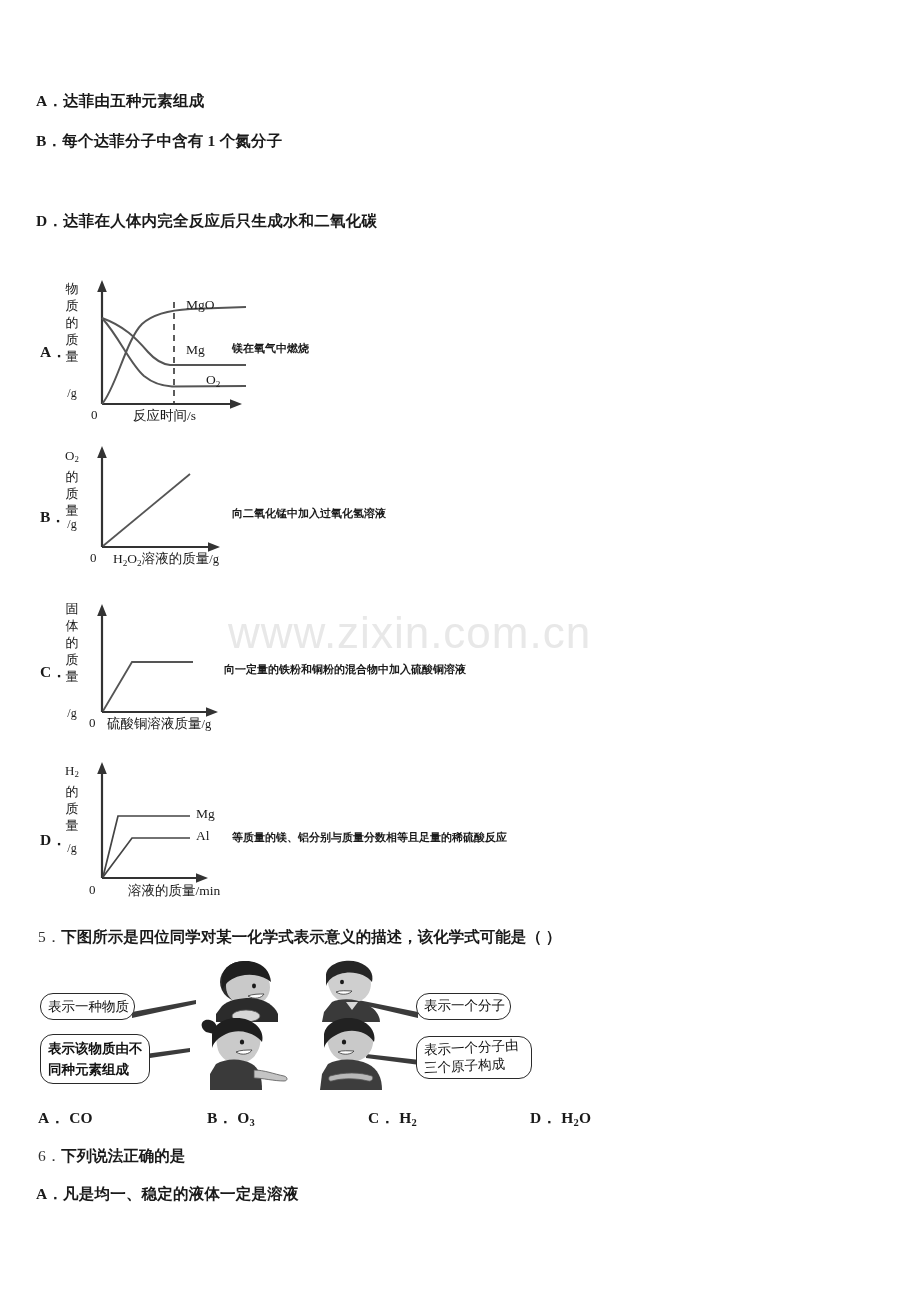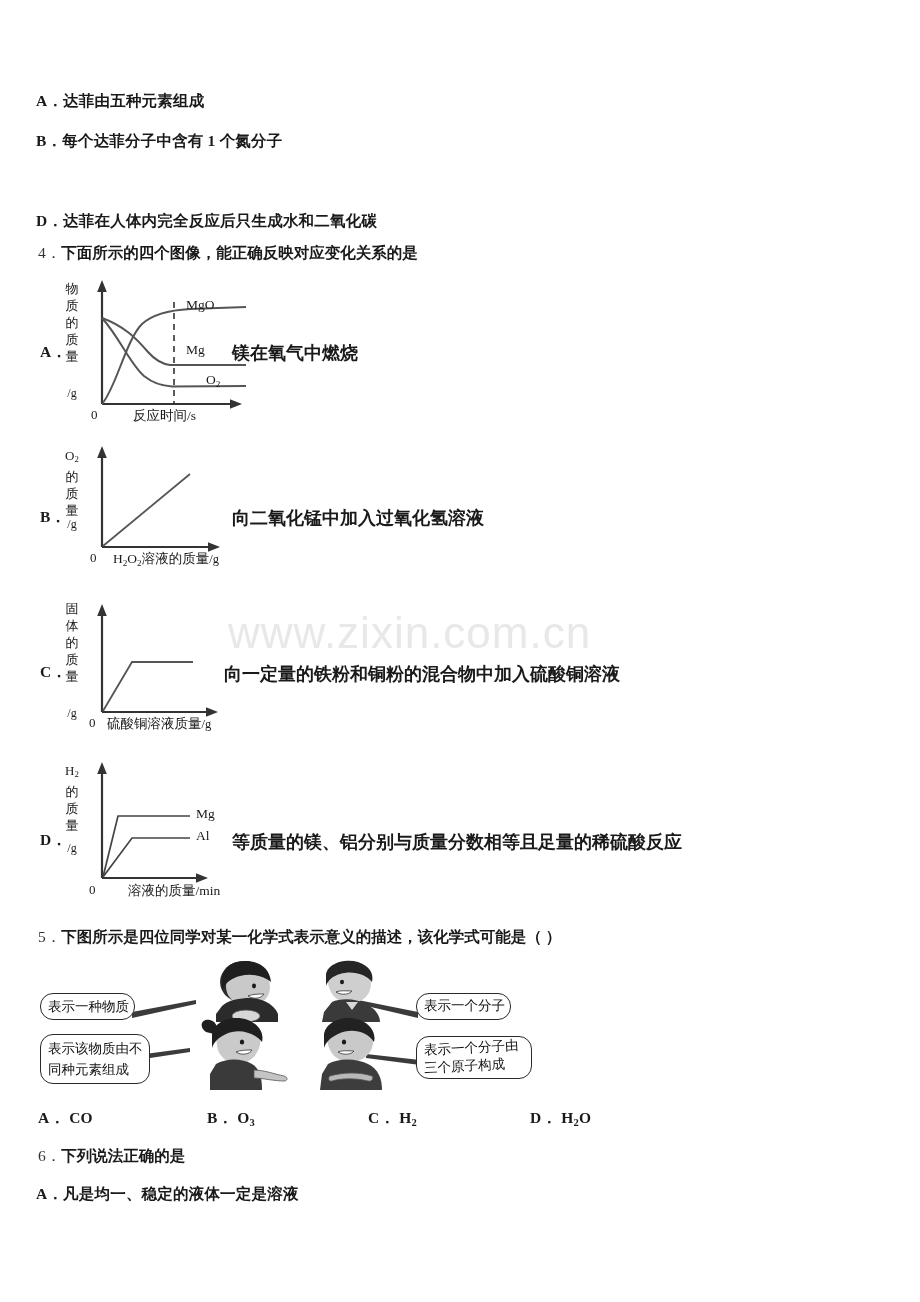--- a/index.html
+++ b/index.html
@@ -90,21 +90,21 @@
     font-family: "Liberation Serif", serif;
   }
   .curve-label {
     position: absolute;
     font-size: 13.5px;
     font-family: "Liberation Serif", serif;
     white-space: nowrap;
   }
   .desc {
     position: absolute;
-    font-size: 18px;
+    font-size: 11px;
     font-weight: bold;
     white-space: nowrap;
     font-family: "Liberation Serif", serif;
   }
   svg { display: block; overflow: visible; }
 
   
   .q5fig { position: absolute; z-index: 2; }
   .bubble {
     position: absolute;
@@ -133,23 +133,20 @@
   <div class="txt opt" style="left:36px; top:91px;">
     <span class="lbl">A．</span><span>达菲由五种元素组成</span>
   </div>
   <div class="txt opt" style="left:36px; top:131px;">
     <span class="lbl">B．</span><span>每个达菲分子中含有 1 个氮分子</span>
   </div>
   <div class="txt opt" style="left:36px; top:211px;">
     <span class="lbl">D．</span><span>达菲在人体内完全反应后只生成水和二氧化碳</span>
   </div>
 
-  <div class="txt qnum" style="left:38px; top:243px;">
-    <span class="num">4．</span><span>下面所示的四个图像，能正确反映对应变化关系的是</span>
-  </div>
 
   <div class="chart-block" style="left:0px; top:276px; width:920px; height:160px;">
     <div class="chart-letter" style="left:40px; top:66px;">A．</div>
     <div class="vaxis-label" style="left:62px; top:4px;">
         <div>物</div>
         <div>质</div>
         <div>的</div>
         <div>质</div>
         <div>量</div>
       </div>
@@ -307,21 +304,21 @@
     </svg>
 
     <div class="bubble" style="left:40px; top:33px; width:95px;">
       <div>表示一种物质</div>
     </div>
 
     <div class="bubble" style="left:416px; top:33px; width:95px;font-family:Liberation Mono, monospace;">
       <div>表示一个分子</div>
     </div>
 
-    <div class="bubble" style="left:40px; top:74px; width:110px; line-height:21px;">
+    <div class="bubble" style="left:40px; top:74px; width:110px; line-height:21px;font-weight:bold;">
       <div>表示该物质由不</div>
       <div>同种元素组成</div>
     </div>
 
     <div class="bubble" style="left:416px; top:76px; width:116px; line-height:18px; padding-top:2px;">
       <div style="transform:rotate(-3deg);">表示一个分子由</div>
       <div style="transform:rotate(-3deg);">三个原子构成</div>
     </div>
   </div>
 

